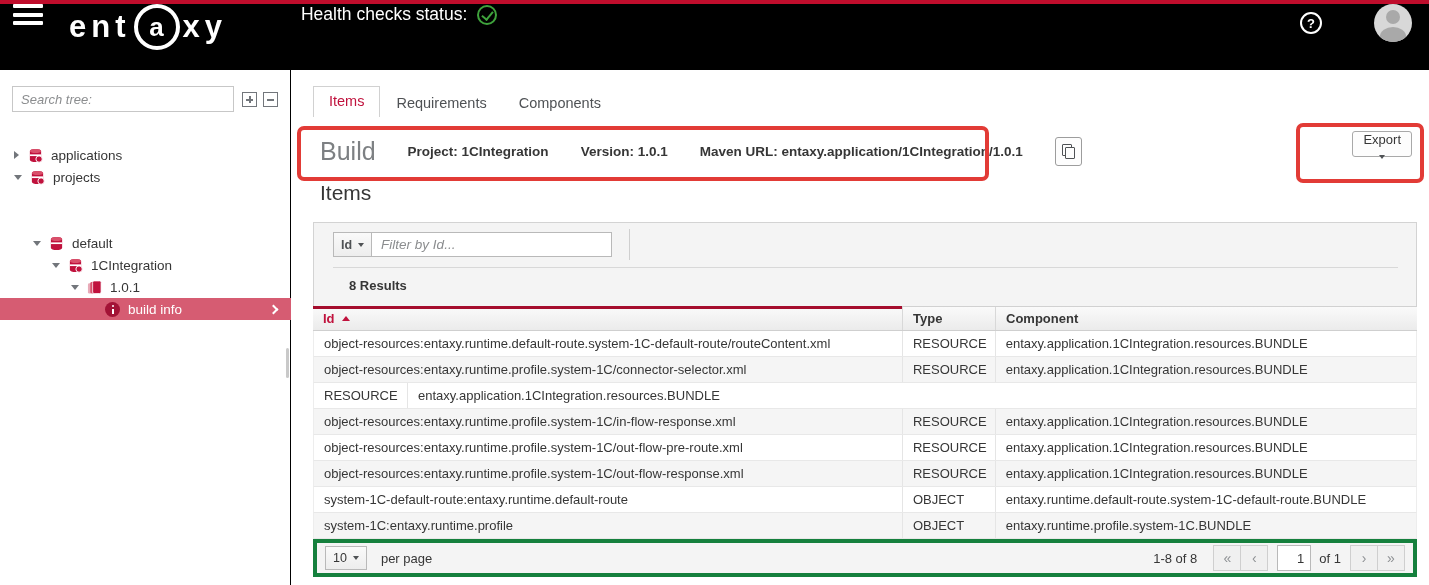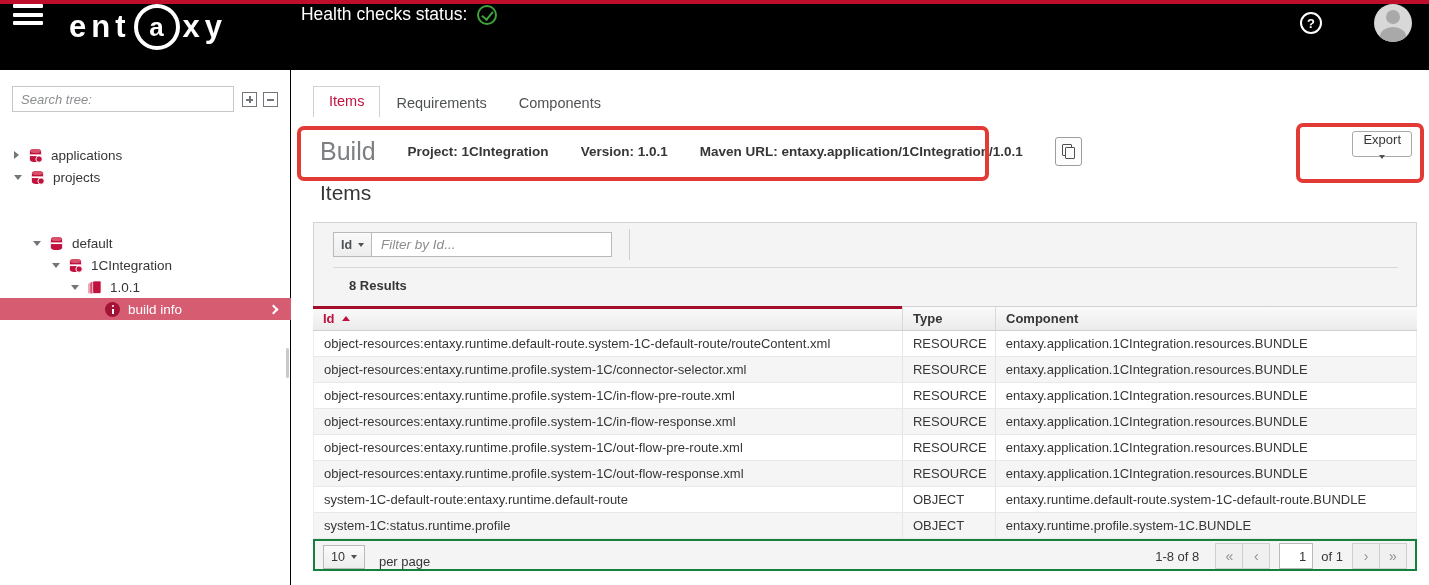--- a/index.html
+++ b/index.html
@@ -100,22 +100,22 @@
   .tcell { box-sizing:border-box; padding:0 10px; display:flex; align-items:center; overflow:hidden; white-space:nowrap; }
   .c0 { width:589px; } .c1 { width:93px; } .c2 { width:422px; }
   .thead .tcell + .tcell { border-left:1px solid #d8d8d8; }
   .thead .c0 { color:#c0123d; gap:7px; cursor:pointer; }
   .sort-asc { width:0; height:0; border-bottom:5px solid #c0123d; border-left:4px solid transparent; border-right:4px solid transparent; }
   .tbody .trow { display:flex; height:26px; border-bottom:1px solid #e8e8e8; font-size:13px; background:#fff; cursor:pointer; }
   .tbody .trow:nth-child(even) { background:#f5f5f5; }
   .tbody .tcell + .tcell { border-left:1px solid #e5e5e5; }
   .trow { border-left:1px solid #ededed; border-right:1px solid #ededed; }
 
-  .footer { position:absolute; left:22px; top:469px; width:1104px; height:32px; background:#f4f4f4;
-    border:2px solid #15803d; display:flex; align-items:flex-end; padding:0 8px; font-size:13px; }
+  .footer { position:absolute; left:22px; top:469px; width:1104px; height:38px; background:#f4f4f4;
+    border:4px solid #15803d; display:flex; align-items:center; padding:0 8px; font-size:13px; }
   .size-select { height:24px; padding:0 7px; border:1px solid #b9b9b9; background:linear-gradient(#fafafa,#ededed);
     display:flex; align-items:center; gap:6px; font-size:12.5px; color:#363636; cursor:pointer; }
   .per-page { margin-left:14px; color:#363636; }
   .pager { margin-left:auto; display:flex; align-items:center; gap:0; }
   .range { margin-right:16px; color:#363636; }
   .pbtn { width:28px; height:26px; border:1px solid #cfcfcf; background:#f0f0f0; color:#8e9194;
     display:flex; align-items:center; justify-content:center; font-size:14px; cursor:pointer; }
   .pbtn + .pbtn { margin-left:-1px; }
   .page-input { width:34px; height:26px; border:1px solid #b9b9b9; background:#fff; text-align:right;
     padding-right:6px; font-size:13px; margin:0 8px 0 9px; font-family:"Liberation Sans",sans-serif; color:#363636; }
@@ -269,21 +269,20 @@
           <div class="tcell c0">object-resources:entaxy.runtime.default-route.system-1C-default-route/routeContent.xml</div>
           <div class="tcell c1">RESOURCE</div>
           <div class="tcell c2">entaxy.application.1CIntegration.resources.BUNDLE</div>
         </div>
         <div class="trow">
           <div class="tcell c0">object-resources:entaxy.runtime.profile.system-1C/connector-selector.xml</div>
           <div class="tcell c1">RESOURCE</div>
           <div class="tcell c2">entaxy.application.1CIntegration.resources.BUNDLE</div>
         </div>
         <div class="trow">
-          <div class="tcell c0">object-resources:entaxy.runtime.profile.system-1C/in-flow-pre-route.xml</div>
           <div class="tcell c1">RESOURCE</div>
           <div class="tcell c2">entaxy.application.1CIntegration.resources.BUNDLE</div>
         </div>
         <div class="trow">
           <div class="tcell c0">object-resources:entaxy.runtime.profile.system-1C/in-flow-response.xml</div>
           <div class="tcell c1">RESOURCE</div>
           <div class="tcell c2">entaxy.application.1CIntegration.resources.BUNDLE</div>
         </div>
         <div class="trow">
           <div class="tcell c0">object-resources:entaxy.runtime.profile.system-1C/out-flow-pre-route.xml</div>
@@ -294,21 +293,21 @@
           <div class="tcell c0">object-resources:entaxy.runtime.profile.system-1C/out-flow-response.xml</div>
           <div class="tcell c1">RESOURCE</div>
           <div class="tcell c2">entaxy.application.1CIntegration.resources.BUNDLE</div>
         </div>
         <div class="trow">
           <div class="tcell c0">system-1C-default-route:entaxy.runtime.default-route</div>
           <div class="tcell c1">OBJECT</div>
           <div class="tcell c2">entaxy.runtime.default-route.system-1C-default-route.BUNDLE</div>
         </div>
         <div class="trow">
-          <div class="tcell c0">system-1C:status.runtime.profile</div>
+          <div class="tcell c0">system-1C:entaxy.runtime.profile</div>
           <div class="tcell c1">OBJECT</div>
           <div class="tcell c2">entaxy.runtime.profile.system-1C.BUNDLE</div>
         </div>
       </div>
   </div>
 
   <div class="footer">
     <div class="size-select">
       <span>10</span>
       <span class="caret-sm"></span>

